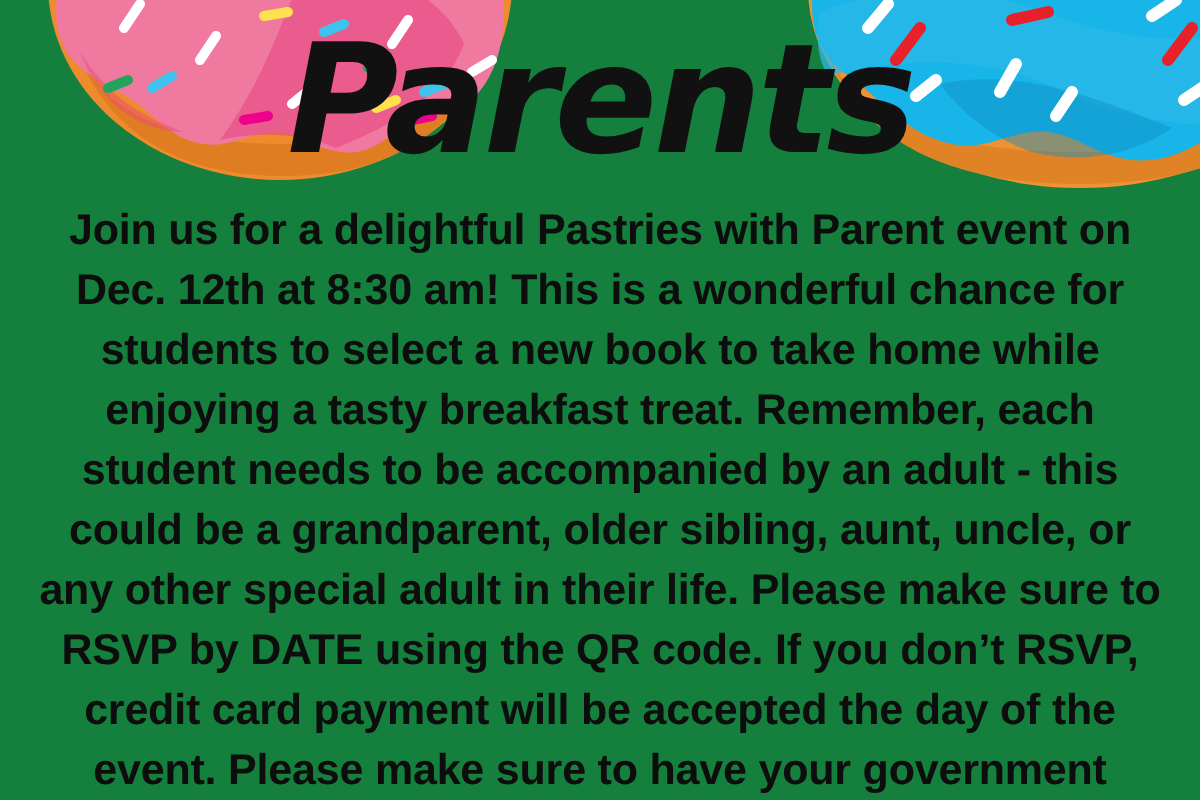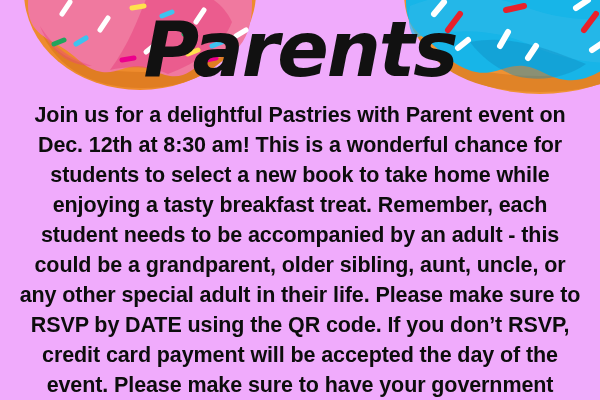--- a/index.html
+++ b/index.html
@@ -11,21 +11,21 @@
     height: 400px;
     overflow: hidden;
     background: #ffffff;
     font-family: "Liberation Sans", sans-serif;
   }
 
   #flyer {
     position: relative;
     width: 600px;
     height: 400px;
-    background: #f0abfc;
+    background: #15803d;
     overflow: hidden;
   }
 
   
   .donut-layer {
     position: absolute;
     top: 0;
     left: 0;
     width: 600px;
     height: 400px;

